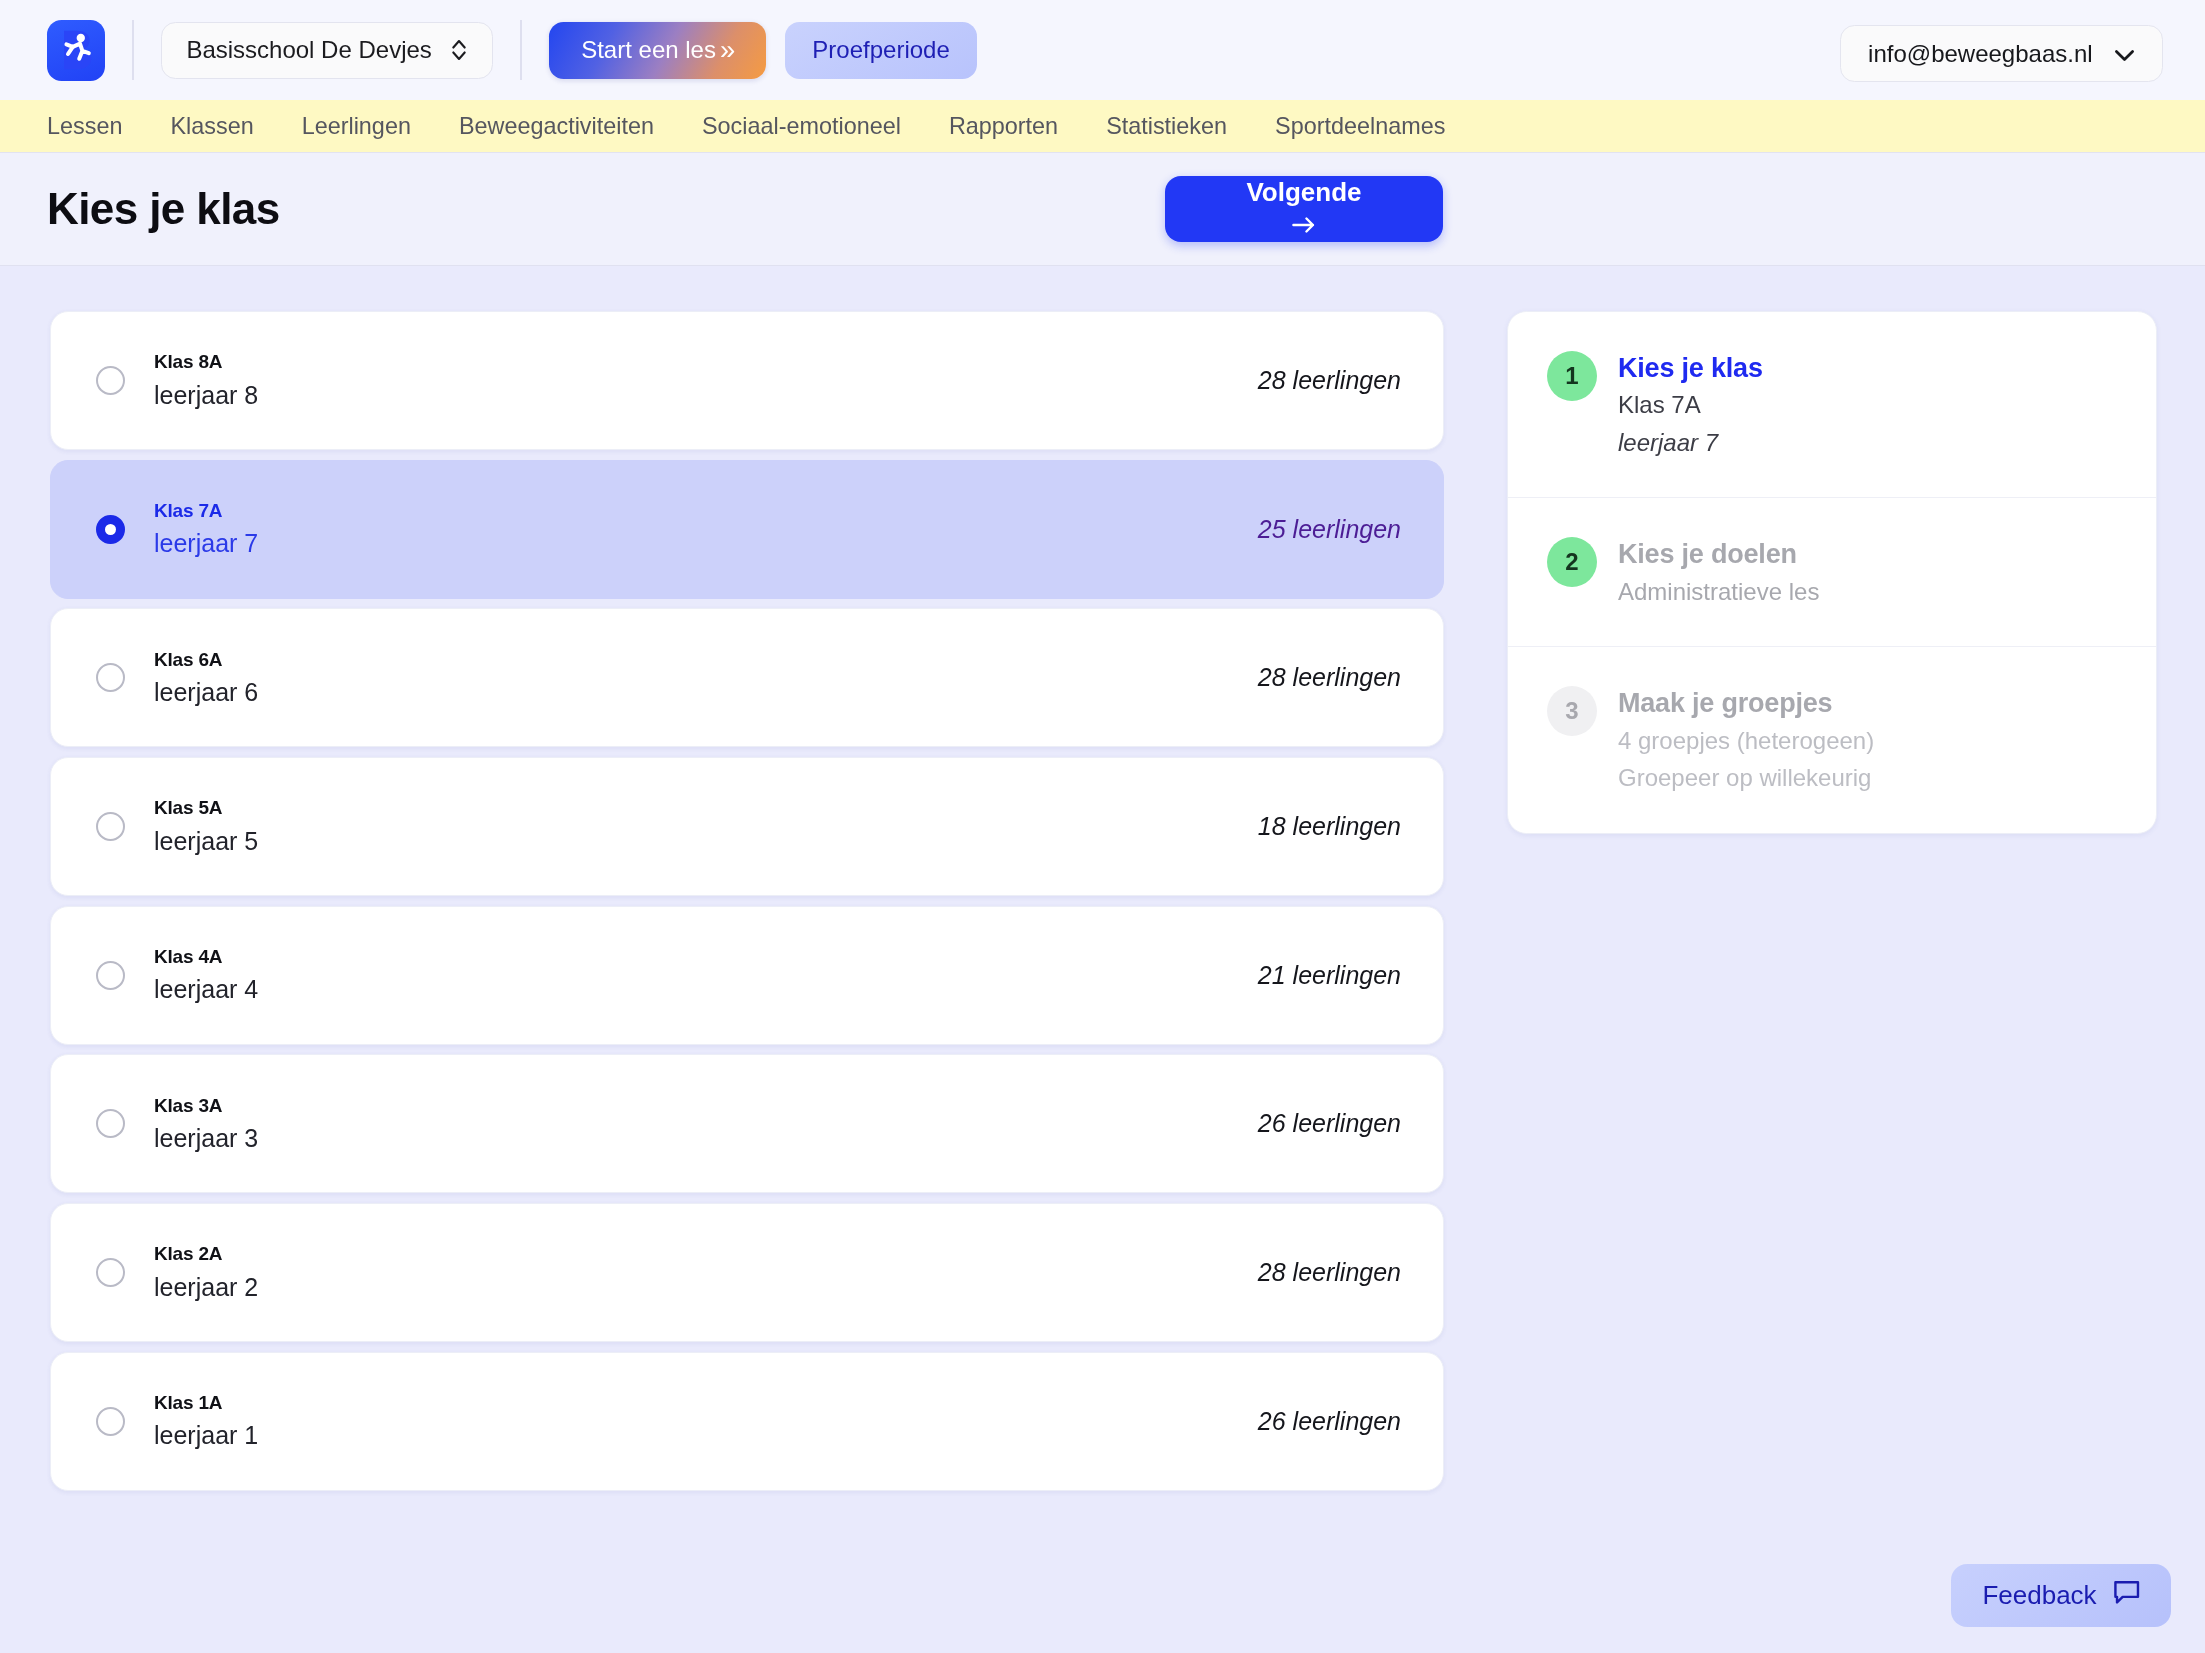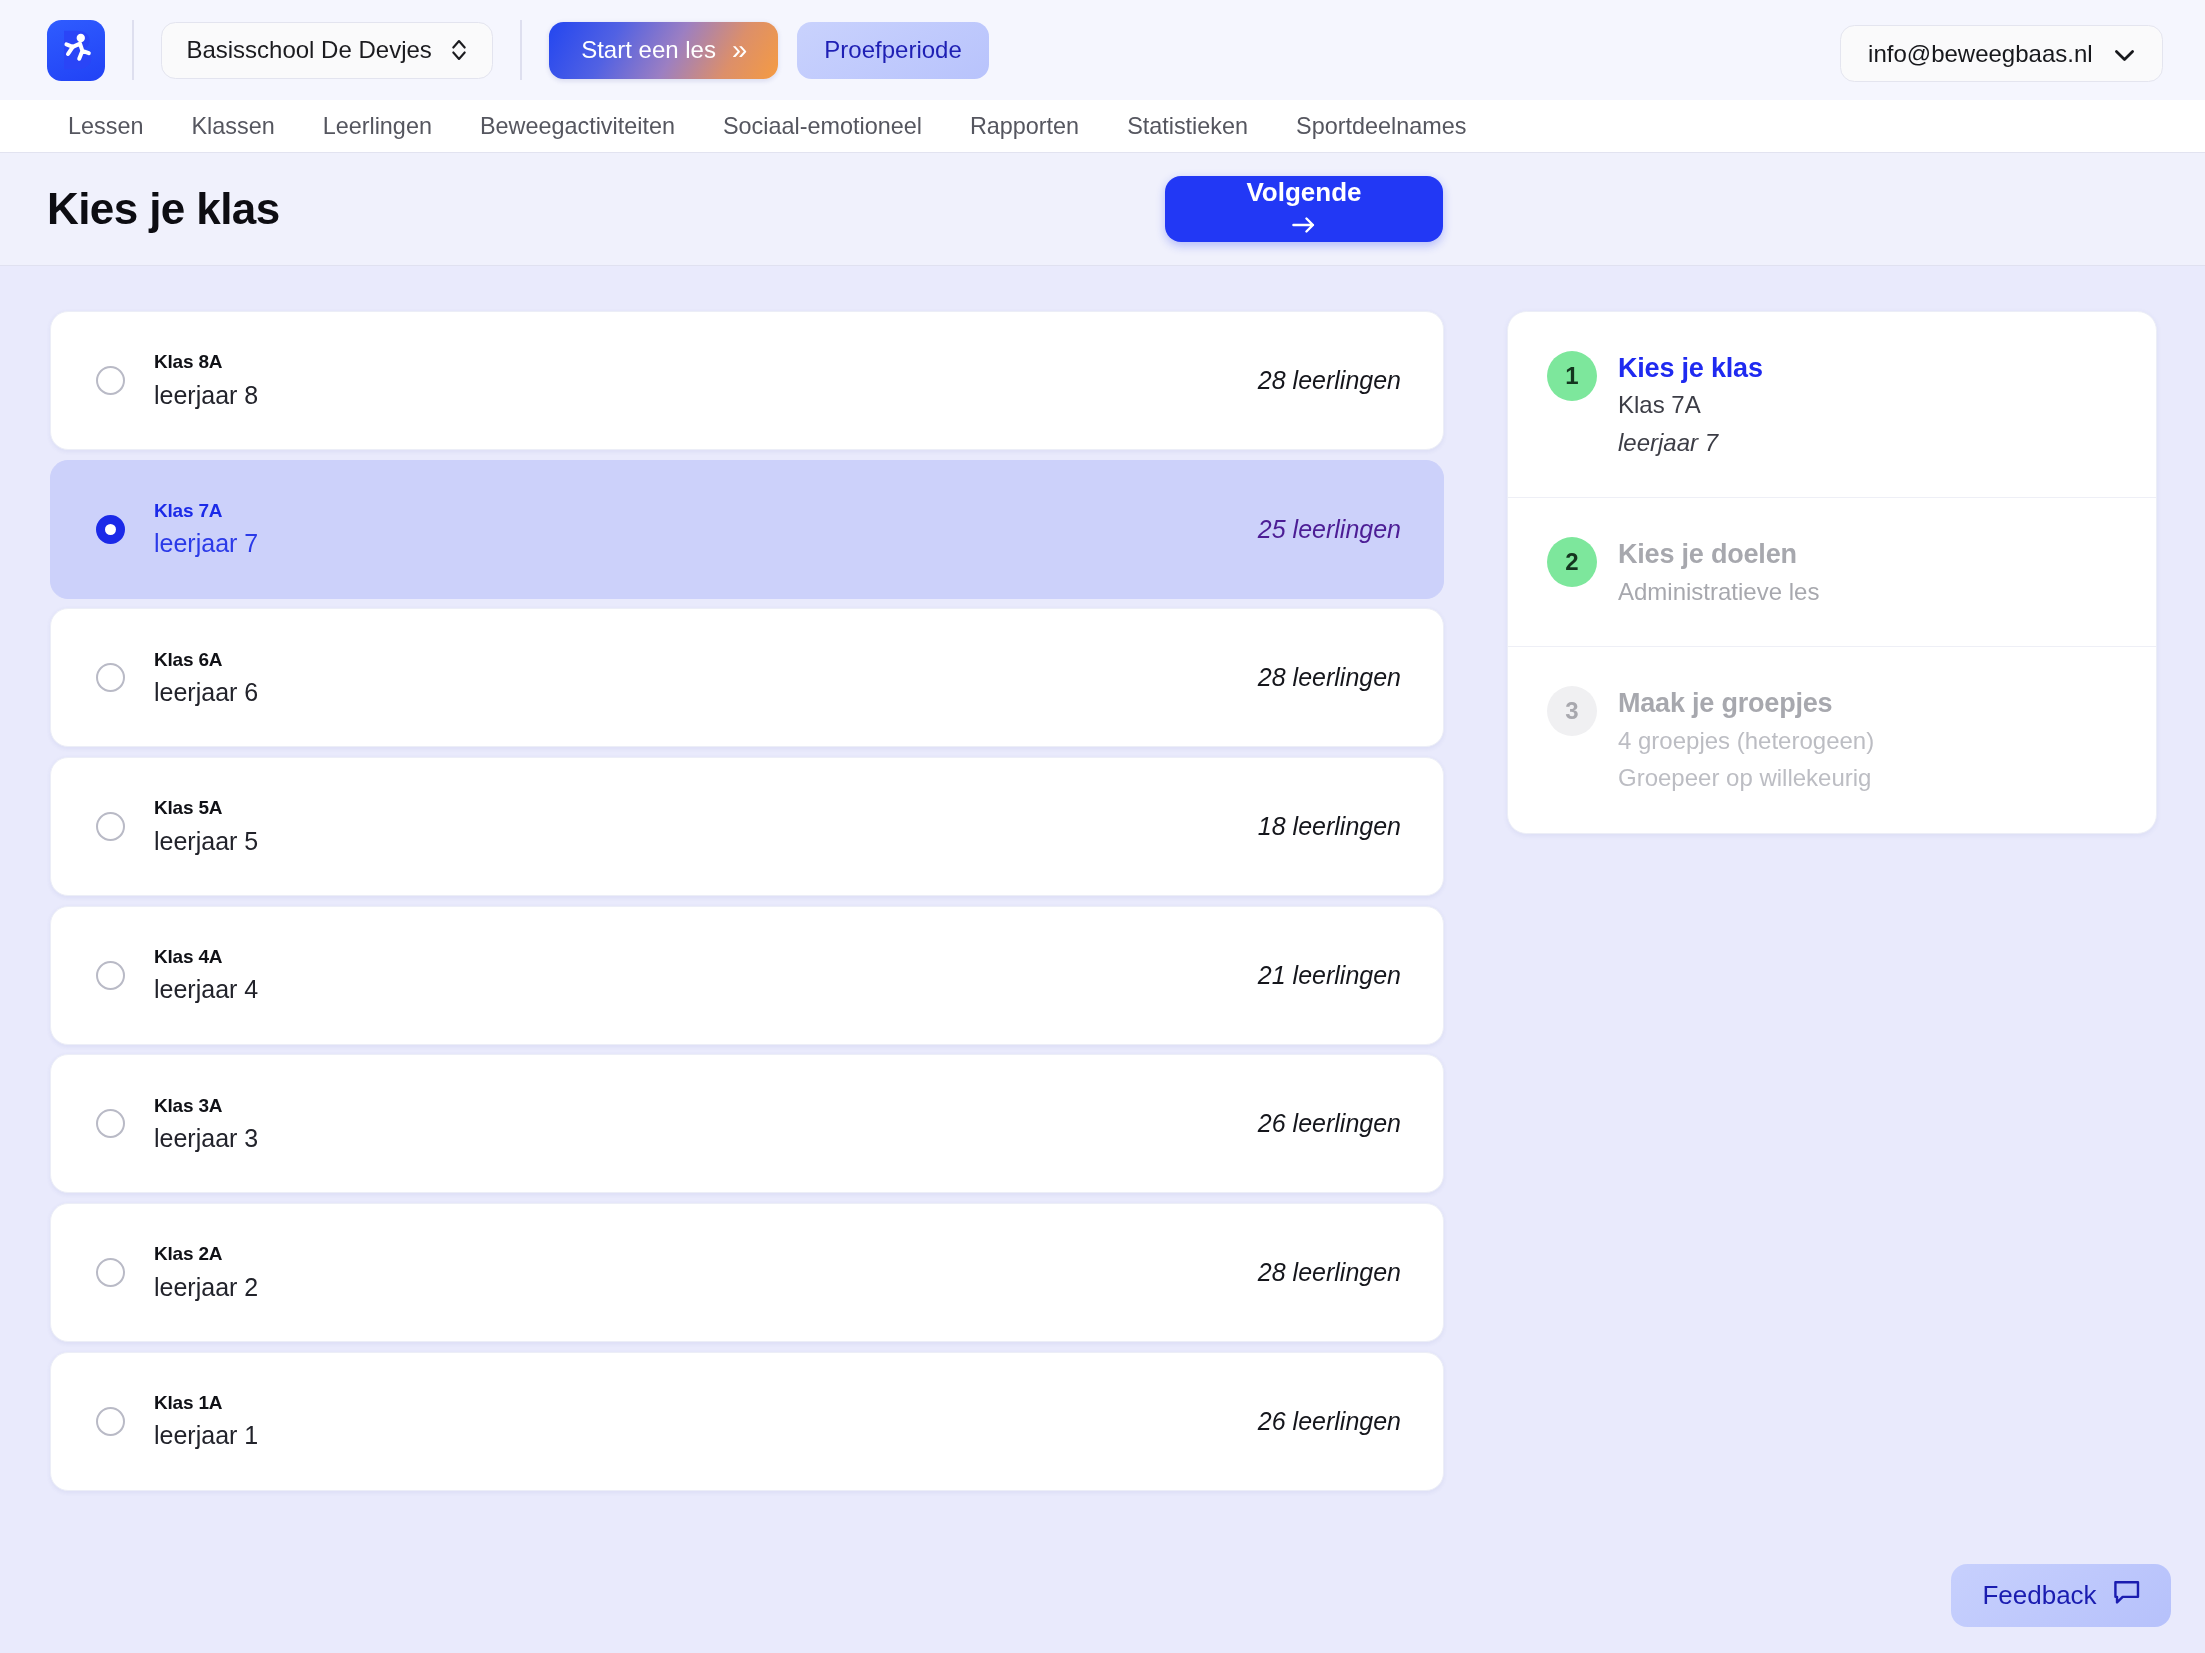--- a/index.html
+++ b/index.html
@@ -70,21 +70,21 @@
 
   .btn-start {
     height: 57px;
     border-radius: 14.5px;
     background: linear-gradient(118deg, #2346f0 0%, #5161e3 28%, #9c7fc2 54%, #dc8f6a 78%, #f59b42 100%);
     color: #ffffff;
     font-size: 24px;
     display: flex;
     align-items: center;
     justify-content: center;
-    gap: 16px;
+    gap: 4px;
     padding: 0 32px;
     flex: none;
     box-shadow: 0 1.6px 4.8px rgba(40,50,140,.14);
   }
   .btn-start .chevs { font-size: 27.4px; letter-spacing: -1.6px; }
 
   .btn-trial {
     height: 57px;
     border-radius: 14.5px;
     background: linear-gradient(150deg, #c9d2fd 0%, #b8c3fc 100%);
@@ -113,25 +113,25 @@
     gap: 21px;
     padding: 0 27.4px;
     font-size: 24px;
     color: #17181c;
     margin-left: 20px;
   }
 
   
   .navbar {
     height: 53px;
-    background: #ffffff;
+    background: #fef9c3;
     display: flex;
     align-items: center;
     gap: 48px;
-    padding: 0 68px;
+    padding: 0 47px;
     border-bottom: 1.6px solid #e2e3f0;
   }
   .navitem {
     font-size: 23.4px;
     color: #55565f;
     white-space: nowrap;
   }
 
   
   .titlebar {

